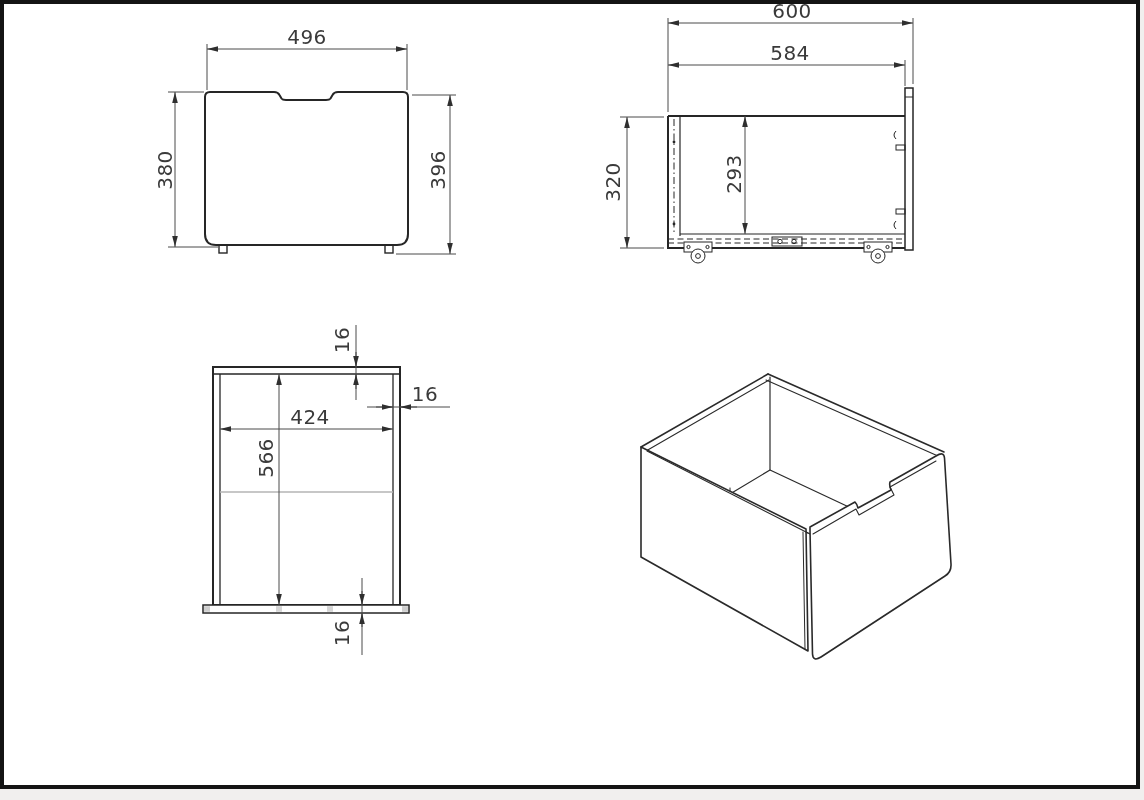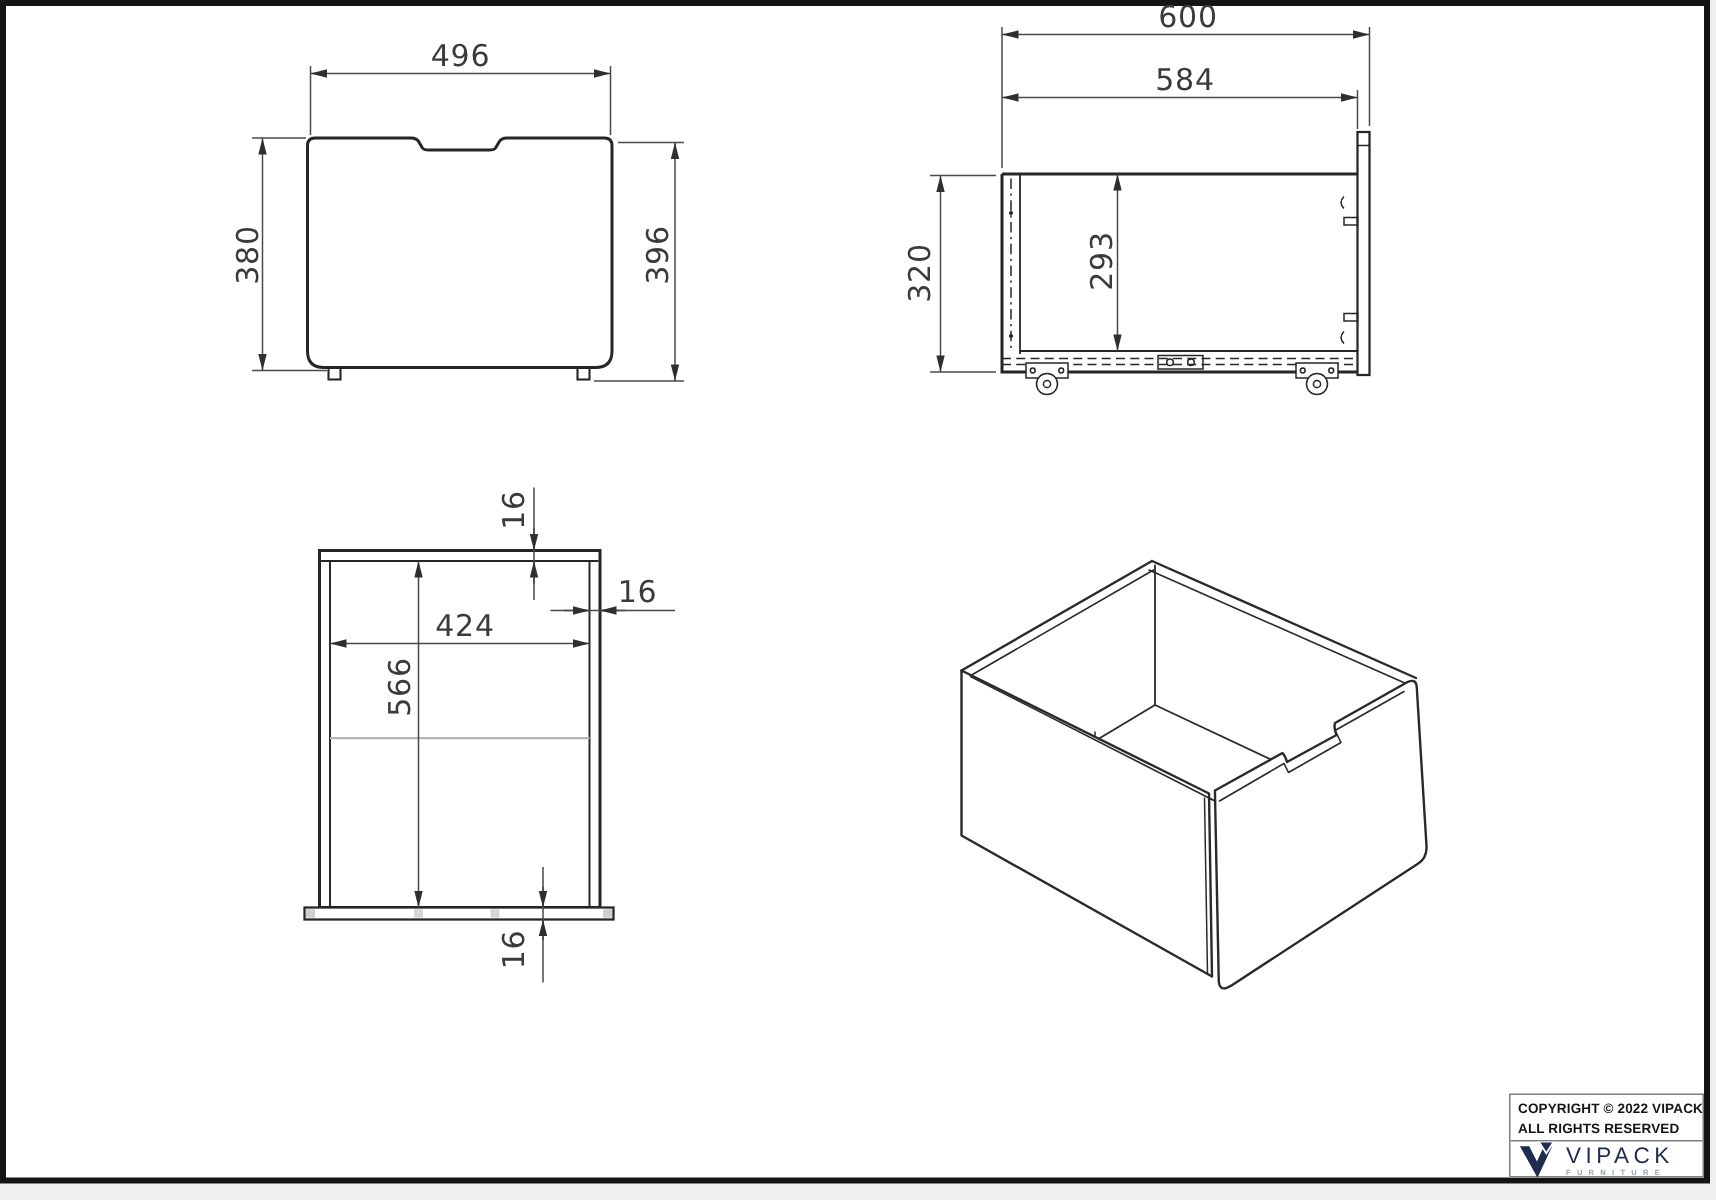--- a/index.html
+++ b/index.html
@@ -166,29 +166,13 @@
 
       <path d="M641,447 L806,529 L808,651 L641,557 Z" stroke-width="1.6" fill="#ffffff"></path>
       <path d="M647,451 L808,533" stroke-width="1.1"></path>
       <path d="M803,532 L805,649" stroke-width="1"></path>
 
       <path stroke-width="1.6" fill="#ffffff" d="M810,530 L810,527 L855,502 Q857,504 858,508 L891,490 Q889,485 890,482 L936,456 Q944,451 944.5,458 L951,564 Q951.5,572 945,576 L821,657 Q813,662 812.5,654 Z"></path>
       <path d="M813,534 L856,509 L859,515 L894,495 L890,487 L936,461" stroke-width="1.1"></path>
     </g>
   </svg>
 
-  <div class="titleblock">
-    <div class="tb-text">
-      <div>COPYRIGHT © 2022 VIPACK,</div>
-      <div>ALL RIGHTS RESERVED</div>
-    </div>
-    <div class="tb-logo">
-      <svg width="26" height="25" viewBox="0 0 30 32">
-        <path d="M0,4 L8,4 L14.5,17 L20.5,4 L27.5,4 L15,31 Z" fill="#1e2c52"></path>
-        <path d="M16,0 L29,0 L22.5,10 Z" fill="#1e2c52" stroke="#ffffff" stroke-width="1.6"></path>
-      </svg>
-      <div class="brand-wrap">
-        <span class="brand">VIPACK</span>
-        <span class="brand-sub">FURNITURE</span>
-      </div>
-    </div>
-  </div>
 </div>
 
 </body></html>

